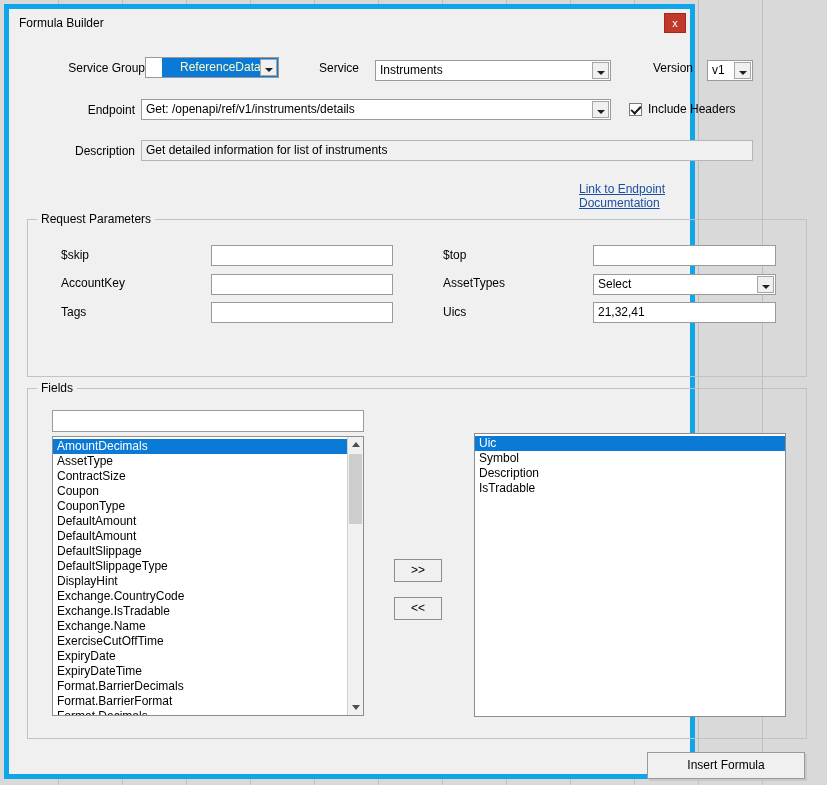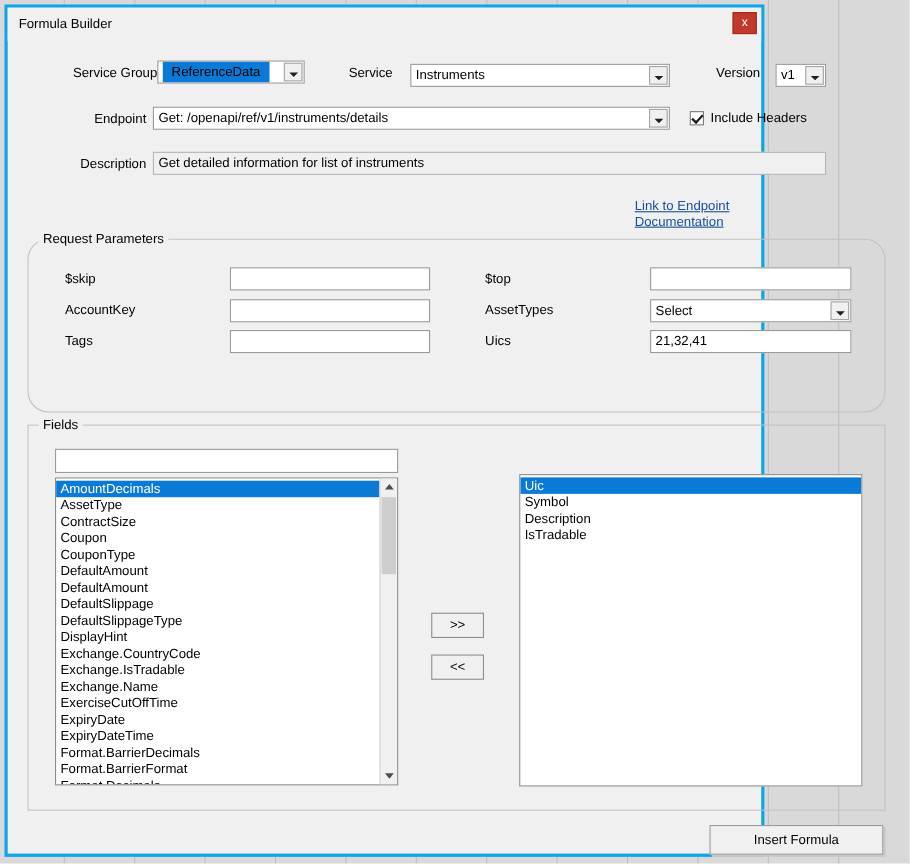--- a/index.html
+++ b/index.html
@@ -31,21 +31,21 @@
     background: #bfbfbf;
   }
 
   .dialog {
     position: absolute;
     left: 4px;
     top: 4px;
     width: 691px;
     height: 775px;
     background: #f0f0f0;
-    border: 3px solid #0ea5e9;
+    border: 5px solid #0ea5e9;
     box-sizing: border-box;
   }
 
   .titlebar {
     position: absolute;
     left: 0; top: 0;
     width: 100%;
     height: 30px;
     background: #f0f0f0;
     border-bottom: 1px solid #f0f0f0;
@@ -116,23 +116,24 @@
     content: "";
     position: absolute;
     left: 4px;
     top: 8px;
     border-left: 4px solid transparent;
     border-right: 4px solid transparent;
     border-top: 4px solid #202020;
   }
   .sel-highlight {
     background: #0a7ad6;
-    color: #000000;
+    color: #fef9c3;
     display: inline-block;
-    padding: 0 8px;
+    padding: 0 18px;
+    margin-left: 12px;
   }
 
   .checkbox-wrap {
     position: absolute;
     font-size: 12px;
   }
   .checkbox-box {
     position: absolute;
     left: 0;
     top: 1px;
@@ -317,21 +318,21 @@
   <div class="checkbox-wrap" style="left:620px; top:93px; width:140px; height:16px;text-align:right;">
     <span class="checkbox-box checked"></span>
     <span class="checkbox-label">Include Headers</span>
   </div>
 
   <div class="label" style="left:20px; top:135px; width:106px;">Description</div>
   <div class="readonly-box" style="left:132px; top:131px; width:612px; height:21px;">Get detailed information for list of instruments</div>
 
   <div class="doclink" style="left:570px; top:173px;">Link to Endpoint Documentation</div>
 
-  <div class="group" style="left:18px; top:210px; width:780px; height:158px;border-radius:19px;">
+  <div class="group" style="left:18px; top:210px; width:780px; height:158px;">
     <div class="group-title">Request Parameters</div>
 
     <div class="label left" style="left:33px; top:28px; width:150px;">$skip</div>
     <div class="textbox" style="left:183px; top:25px; width:182px;" value=""></div>
 
     <div class="label left" style="left:33px; top:56px; width:150px;">AccountKey</div>
     <div class="textbox" style="left:183px; top:54px; width:182px;" value=""></div>
 
     <div class="label left" style="left:33px; top:85px; width:150px;">Tags</div>
     <div class="textbox" style="left:183px; top:82px; width:182px;" value=""></div>

